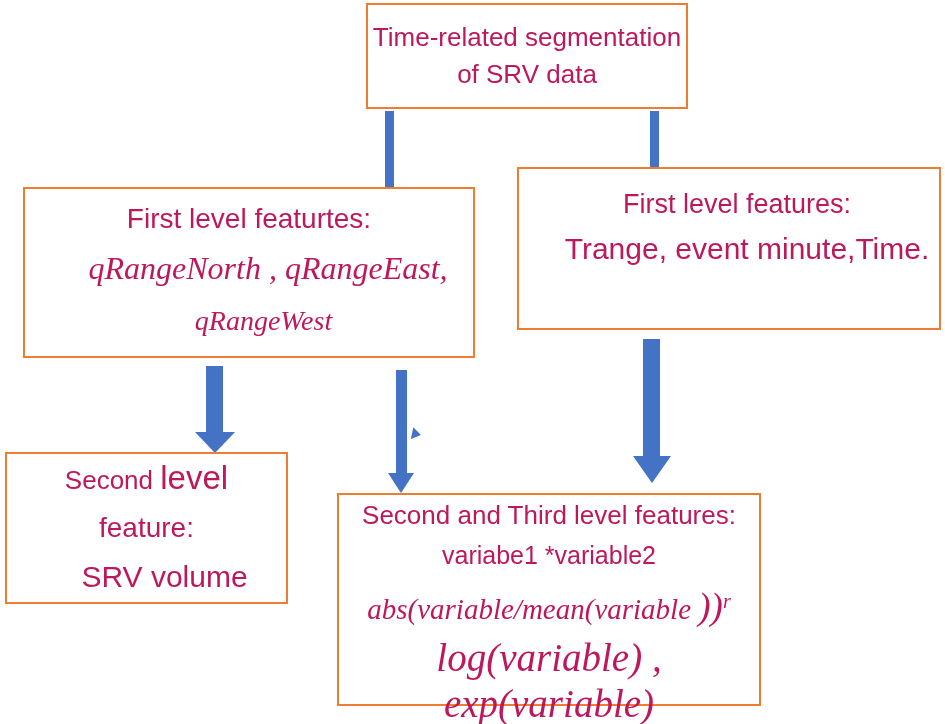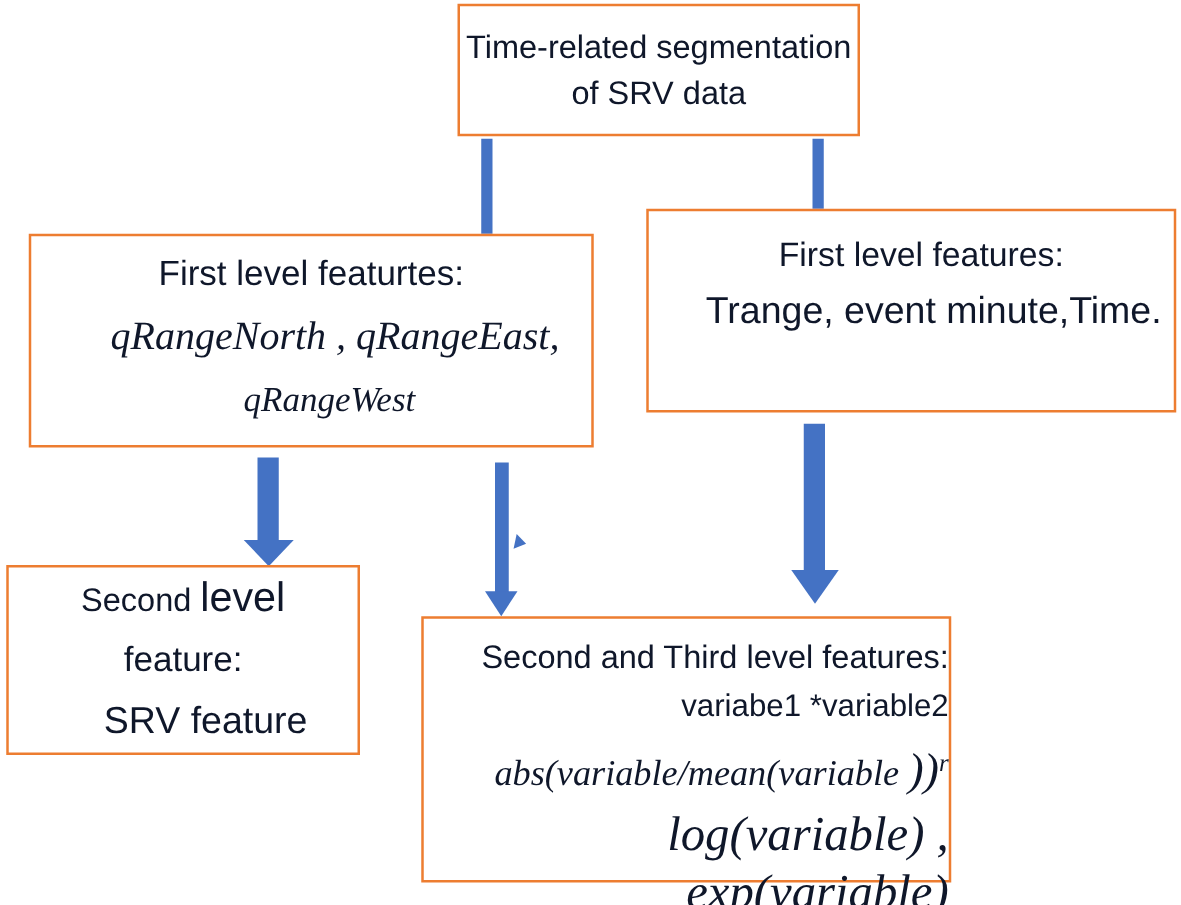--- a/index.html
+++ b/index.html
@@ -7,21 +7,21 @@
     padding: 0;
     background: #FFFFFF;
   }
   .canvas {
     position: relative;
     width: 945px;
     height: 724px;
     background: #FFFFFF;
     overflow: hidden;
     font-family: "Liberation Sans", sans-serif;
-    color: #0f172a;
+    color: #be185d;
   }
   .box {
     position: absolute;
     background: #FFFFFF;
     border: 2px solid #ED7D31;
     box-sizing: border-box;
     text-align: center;
   }
   .sans  { font-family: "Liberation Sans", sans-serif; }
   .ital  { font-family: "Liberation Serif", serif; font-style: italic; }
@@ -52,22 +52,20 @@
     left: 5px; top: 452px; width: 283px; height: 152px;
     display: flex; flex-direction: column; justify-content: center;
   }
   .bottomleft-box .t1 { font-size: 26px; line-height: 48px; }
   .bottomleft-box .t1 .big { font-size: 33px; }
   .bottomleft-box .t2 { font-size: 28px; line-height: 48px; }
   .bottomleft-box .t3 { font-size: 30px; line-height: 50px; }
 
   .bottommiddle-box {
     left: 337px; top: 493px; width: 424px; height: 213px;
-    padding-top: 10px;
-    text-align: right;
   }
   .bottommiddle-box .t1 { font-size: 26px; line-height: 40px; }
   .bottommiddle-box .t2 { font-size: 25px; line-height: 40px; }
   .bottommiddle-box .t3 { font-size: 29px; line-height: 52px; }
   .bottommiddle-box .t3 .bigparen { font-size: 37px; line-height: 52px; }
   .bottommiddle-box .t3 sup { font-size: 20px; }
   .bottommiddle-box .t4 { font-size: 39px; line-height: 46px; font-style: italic; }
 
   
   .conn {
@@ -143,21 +141,21 @@
   <div class="conn bar-arrow-mid"></div>
   <div class="head head-mid"></div>
   <div class="stray-mark"></div>
 
   <div class="conn bar-arrow-right"></div>
   <div class="head head-right"></div>
 
   <div class="box bottomleft-box">
     <div class="sans t1"><span>Second </span><span class="big">level</span></div>
     <div class="sans t2">feature:</div>
-    <div class="sans t3 bold">SRV feature</div>
+    <div class="sans t3 bold">SRV volume</div>
   </div>
 
   <div class="box bottommiddle-box">
     <div class="sans t1">Second and Third level features:</div>
     <div class="sans t2">variabe1 *variable2</div>
     <div class="ital t3"><span>abs(variable/mean(variable </span><span class="bigparen">))</span><sup>r</sup></div>
     <div class="ital t4">log(variable) , exp(variable)</div>
   </div>
 
 </div>

